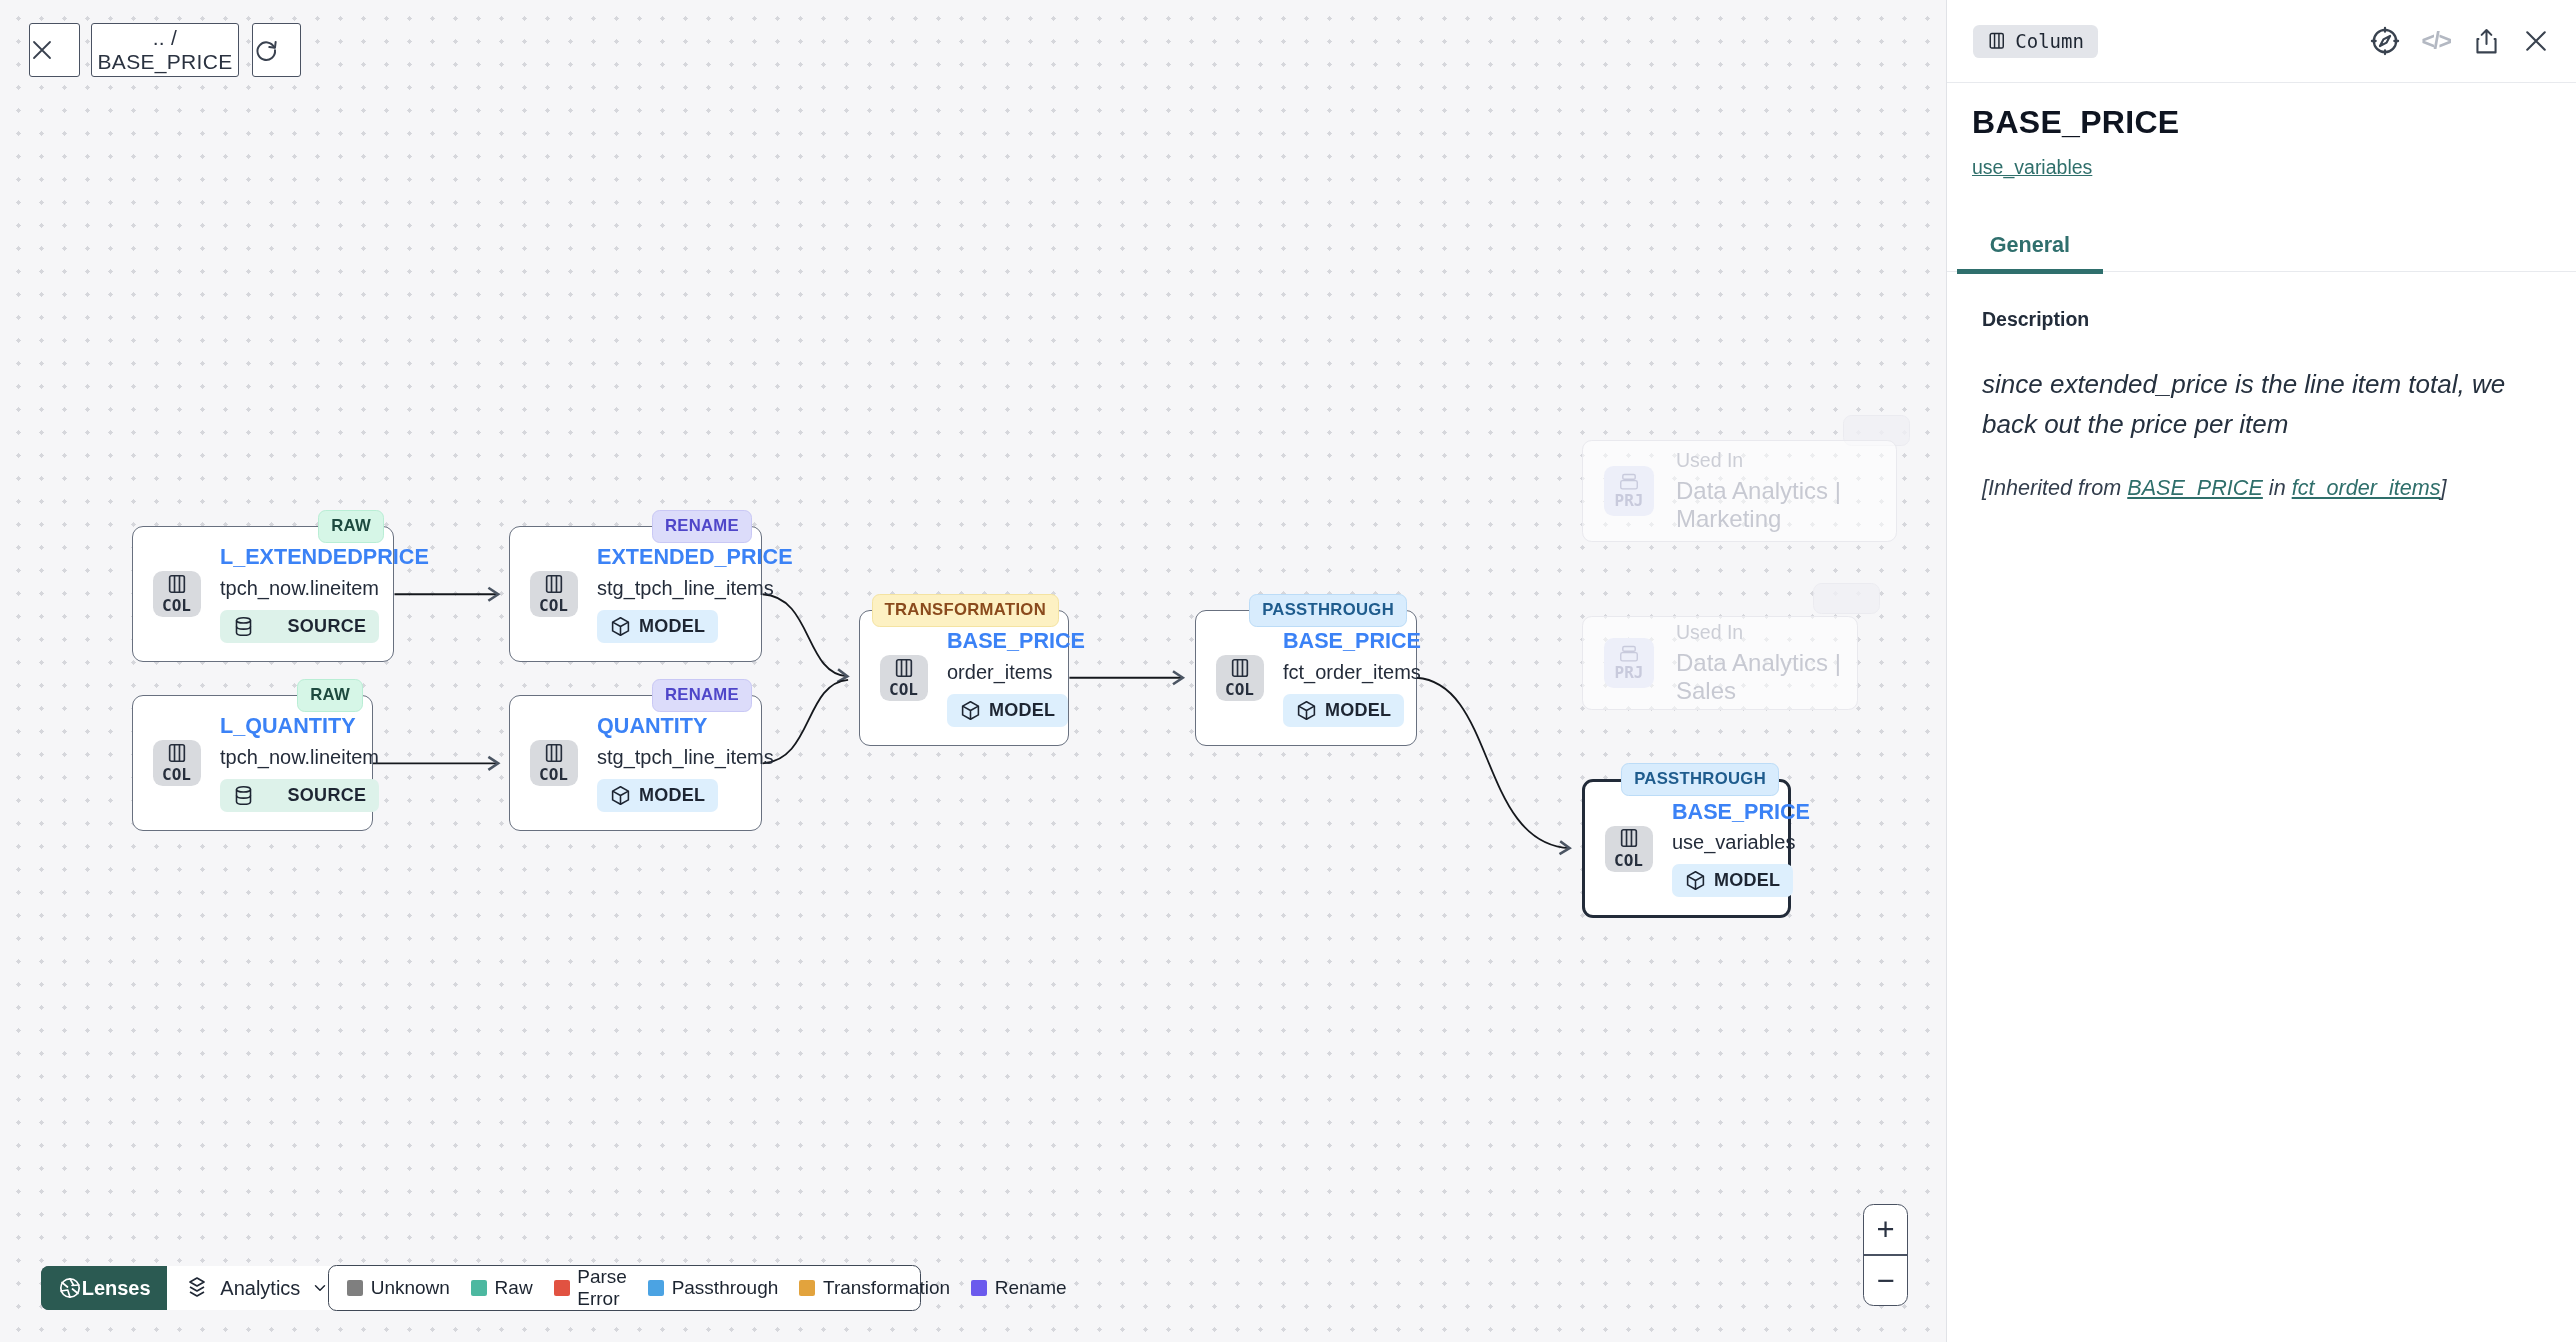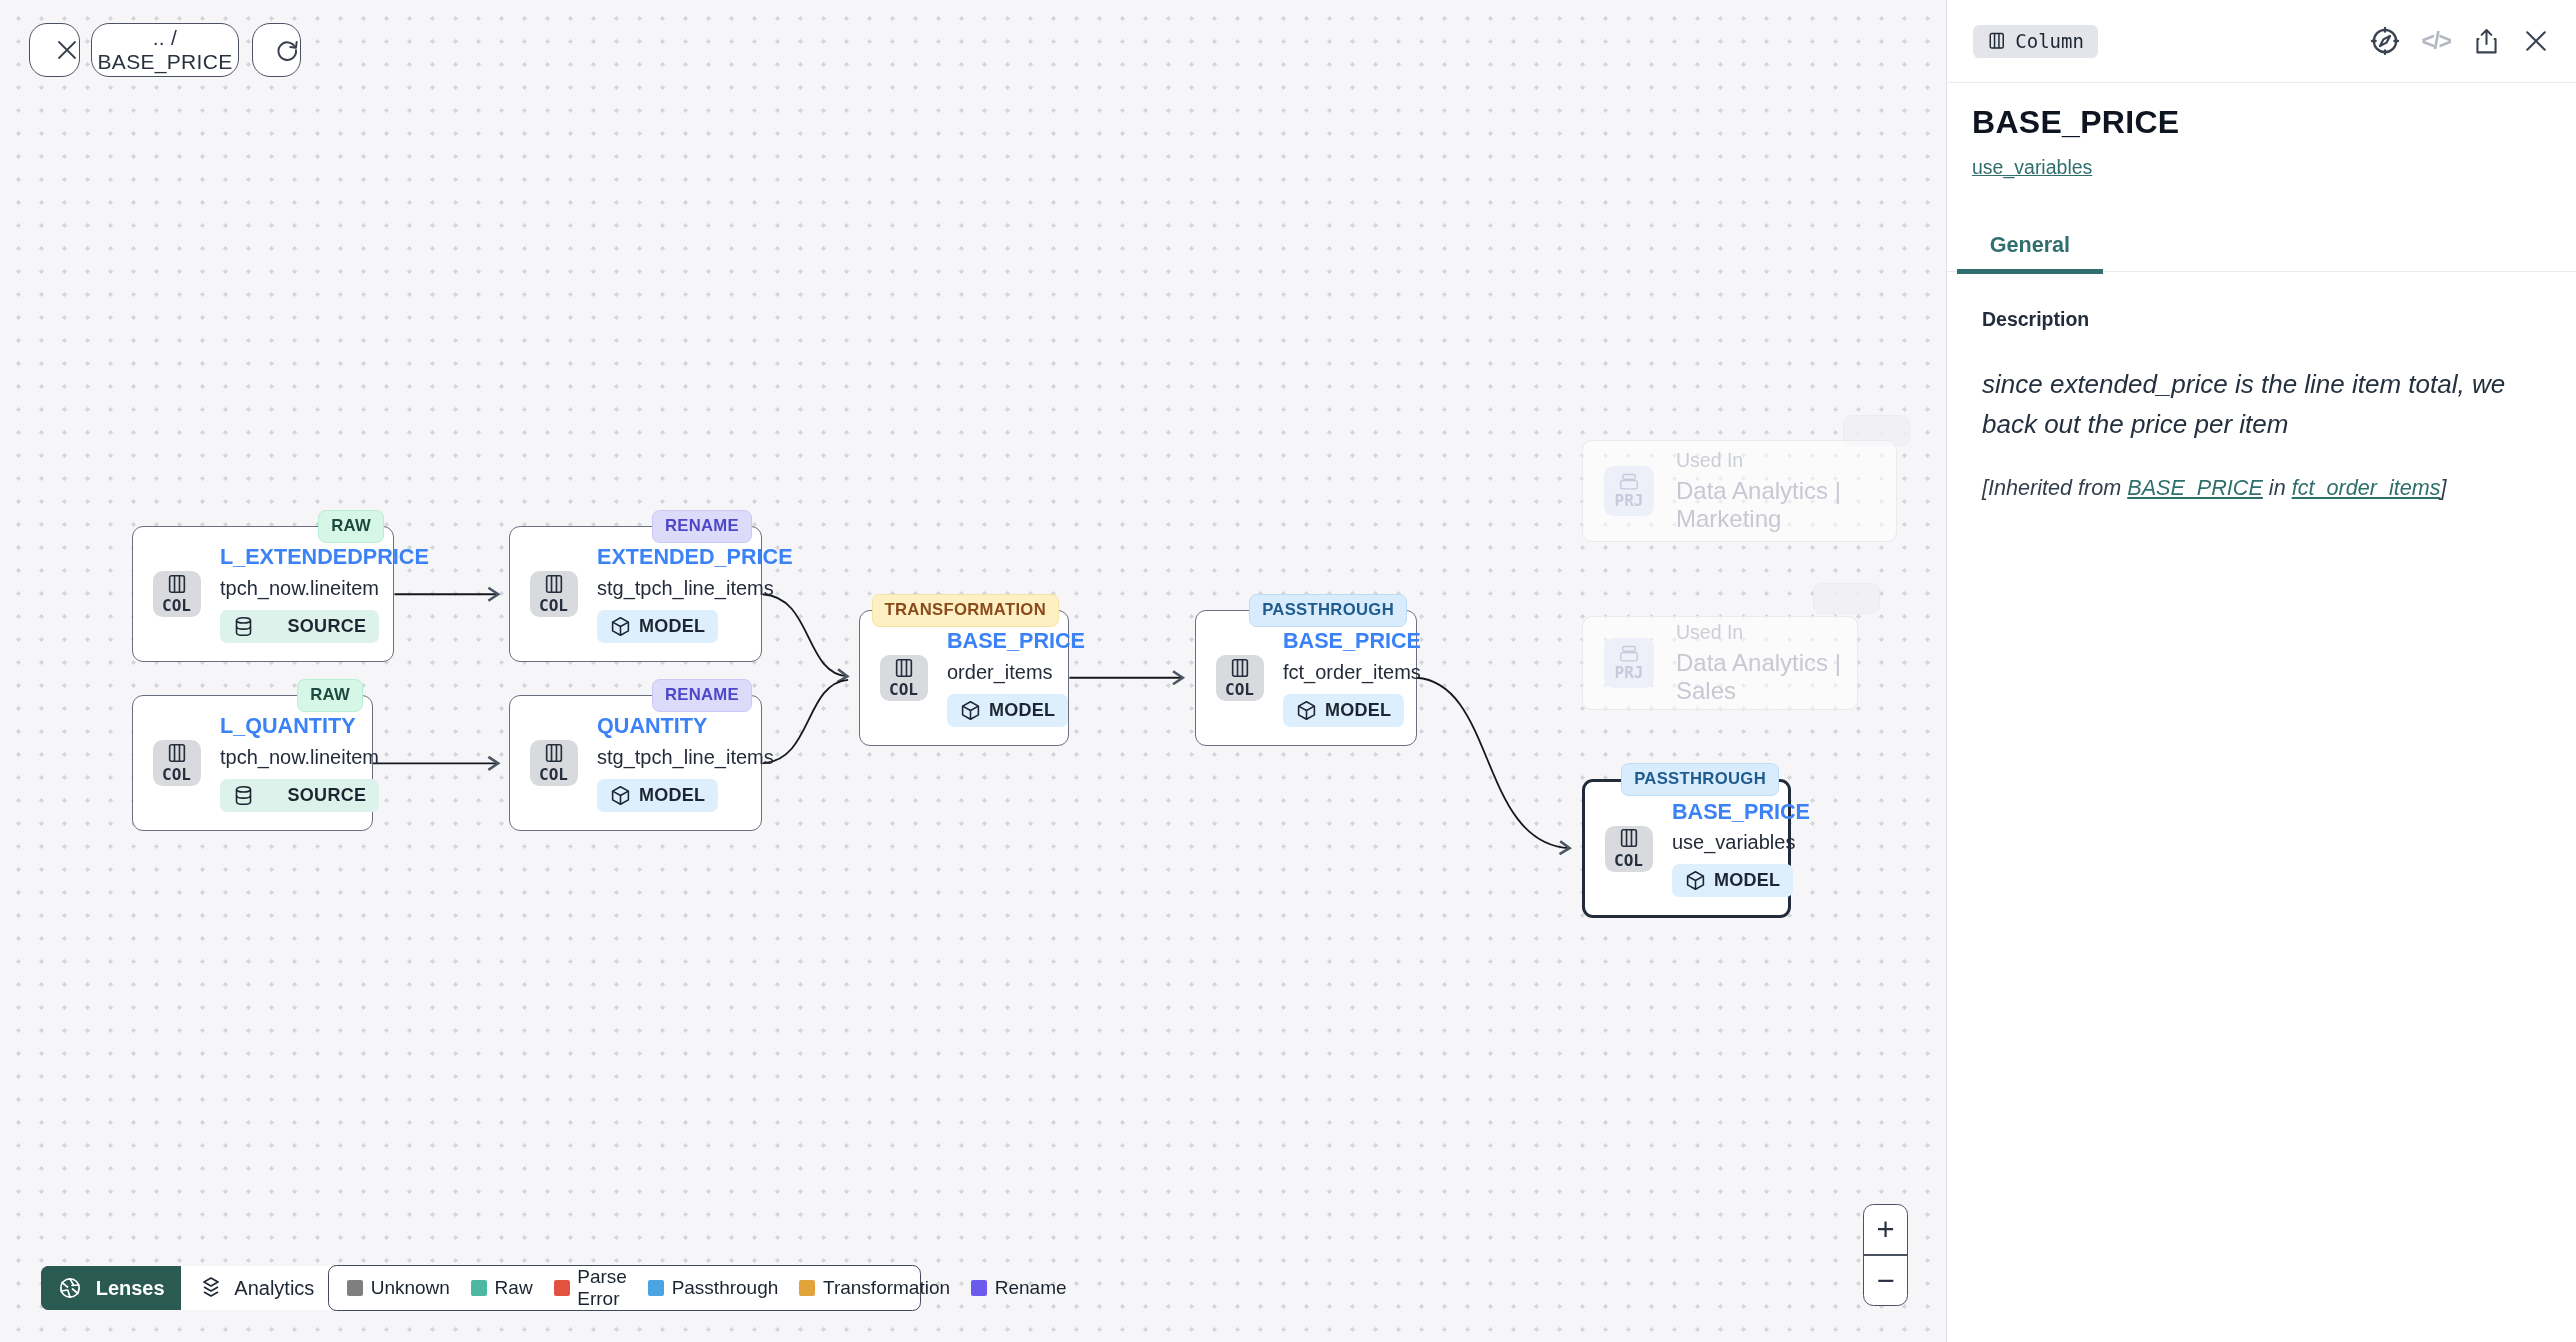--- a/index.html
+++ b/index.html
@@ -19,22 +19,22 @@
     background-image:radial-gradient(circle, #d6d7dc 2.1px, transparent 2.1px);
     background-size:23px 23px;
     background-position:7px 7px;
     overflow:hidden;
   }
   svg.edges { position:absolute; left:0; top:0; width:1946px; height:1343px; z-index:1; }
 
   
   .tool-btn {
     position:absolute; z-index:6;
-    background:#fff; border:1.7px solid #4a5262; border-radius:18px;
-    display:flex; align-items:center; justify-content:flex-end;
+    background:#fff; border:1.7px solid #4a5262; border-radius:3px;
+    display:flex; align-items:center; justify-content:flex-start;
     color:#39414f; cursor:pointer;
   }
   .tool-btn svg { display:block; }
   .breadcrumb-btn { font-size:21px; color:#2a3240; letter-spacing:0.3px; }
 
   
   .node {
     position:absolute; z-index:3;
     background:#fff; border:1.7px solid #68707f; border-radius:11px;
   }
@@ -92,21 +92,21 @@
     background:#f1f1f5; border:1.4px solid #e9e9ef; opacity:0.8;
   }
 
   
   .lens-bar {
     position:absolute; left:40px; top:1265px; height:46px; z-index:6;
     display:flex; border:1.7px solid #44506a00; border-radius:9px; overflow:hidden;
     box-shadow:0 0 0 1.7px #3f4856 inset;
   }
   .lens-left {
-    background:#2b5a52; color:#fff; display:flex; align-items:center; gap:14px;
+    background:#2b5a52; color:#fff; display:flex; align-items:center; gap:0;
     padding:0 16.7px; font-size:20px; font-weight:600; cursor:pointer;
   }
   .lens-right {
     background:#fff; display:flex; align-items:center; gap:11px;
     padding:0 18px; font-size:20px; color:#212936; cursor:pointer;
   }
   .legend {
     position:absolute; left:328px; top:1265px; height:46px; width:593px; z-index:6;
     background:#fff; border:1.7px solid #3f4856; border-radius:8.4px;
     display:flex; align-items:center; padding:0 18px; gap:21px;

